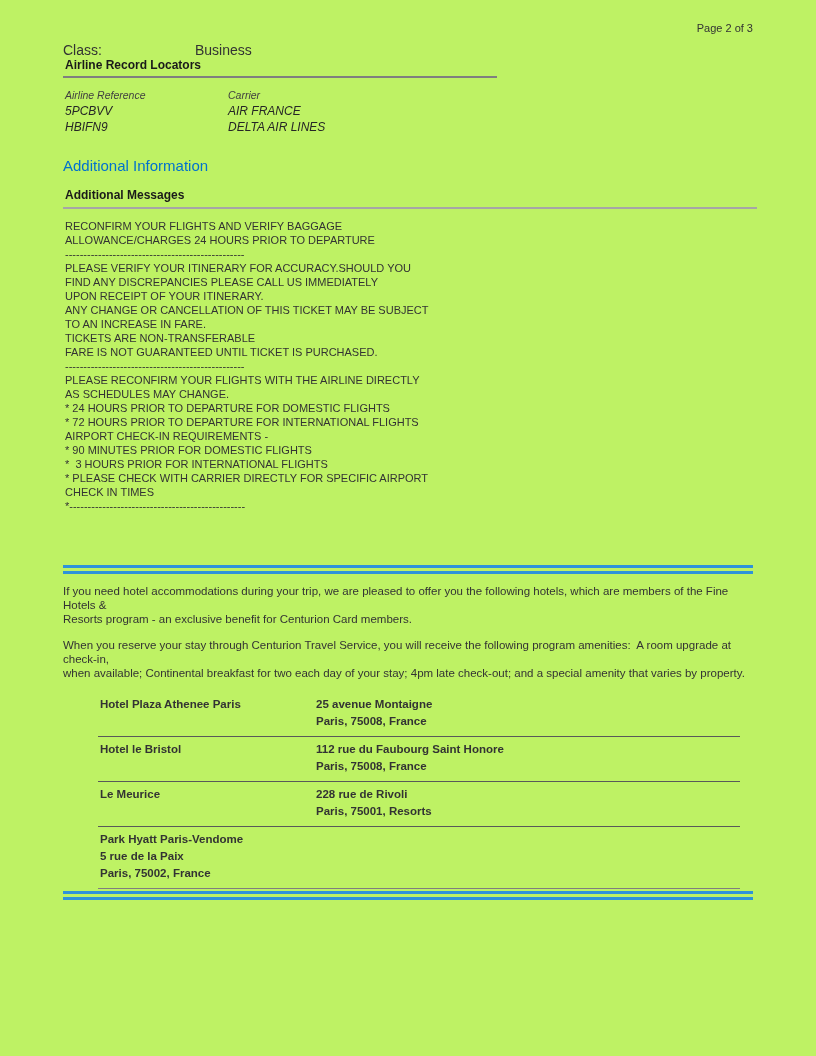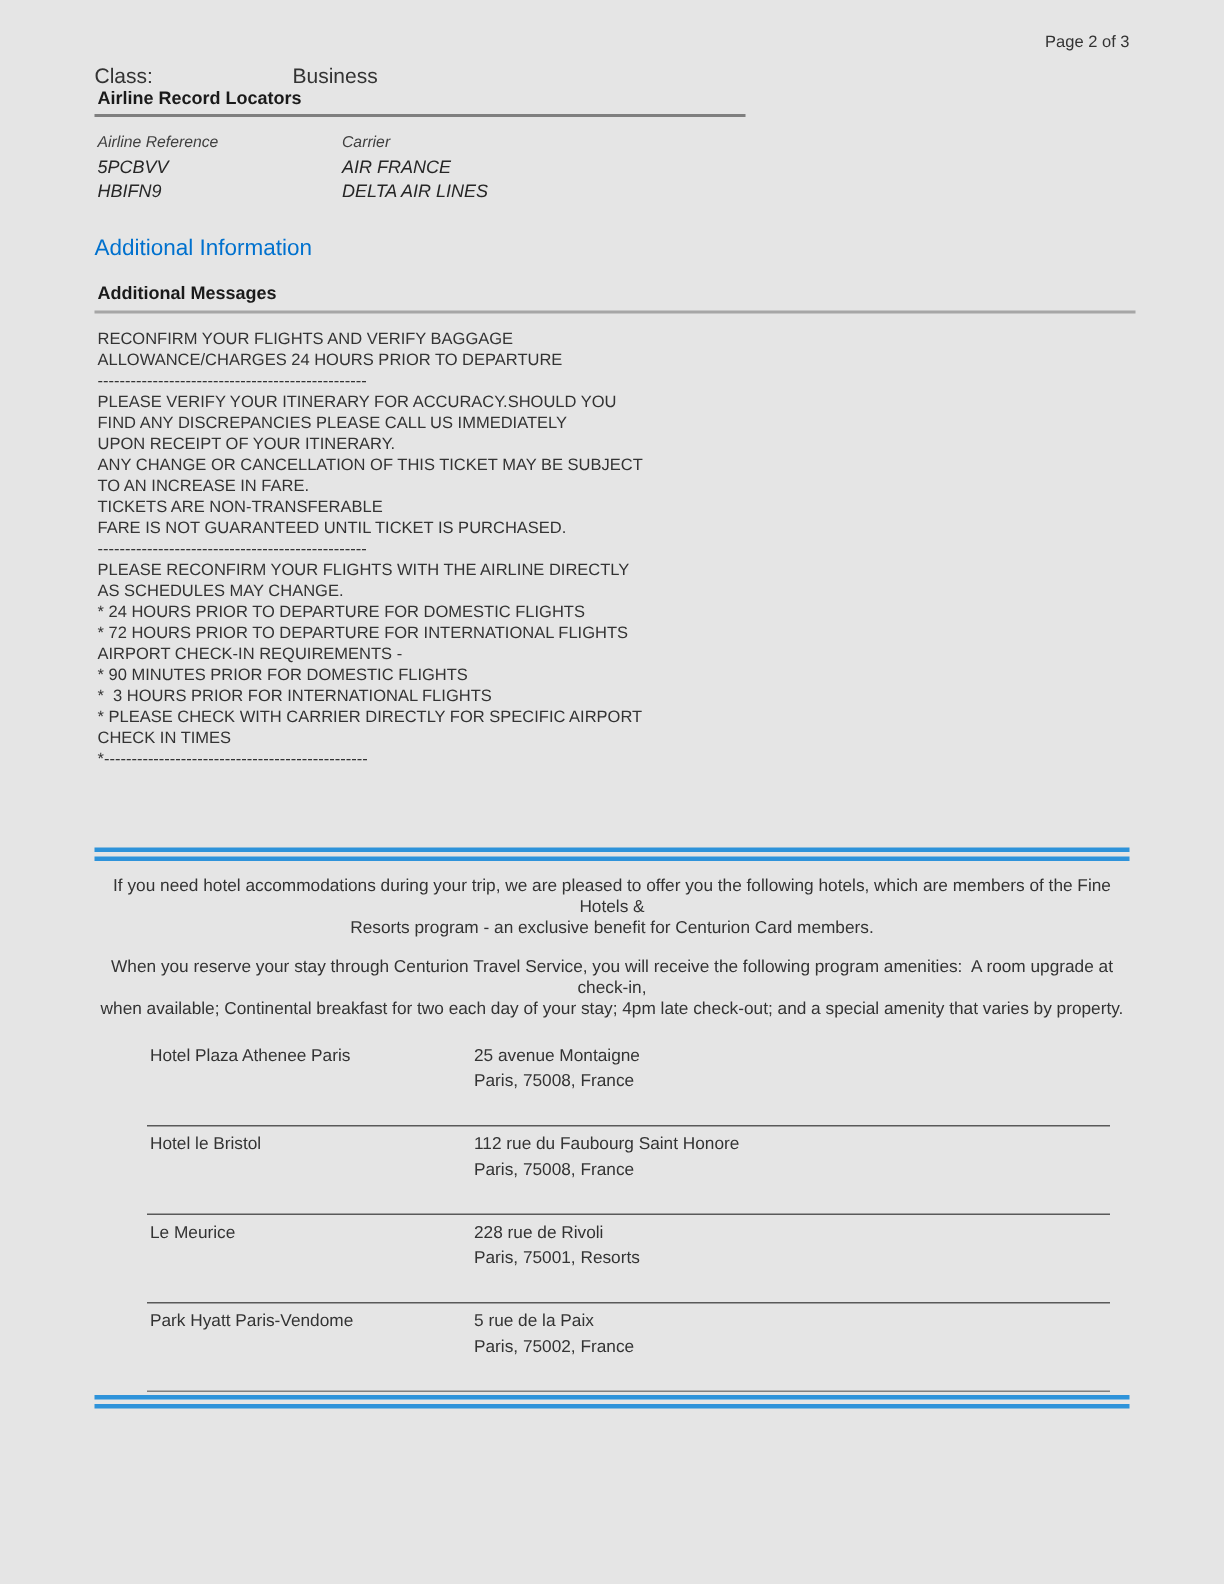--- a/index.html
+++ b/index.html
@@ -1,21 +1,21 @@
 <!DOCTYPE html>
 <html><head>
 <meta charset="utf-8">
 <style>
   * { margin: 0; padding: 0; box-sizing: border-box; }
   html, body { background: #ffffff; }
   .page {
     position: relative;
     width: 816px;
     height: 1056px;
-    background: #e5e5e5;
+    background: #bef264;
     font-family: "Liberation Sans", "DejaVu Sans", sans-serif;
     color: #333333;
     padding: 22px 63px 0 63px;
     overflow: hidden;
   }
   .page-number {
     text-align: right;
     font-size: 11px;
     color: #333333;
   }
@@ -78,37 +78,37 @@
   .rule-top { margin-top: 52px; }
   .rule-bottom { margin-top: 2px; }
 
   
   .hotel-intro {
     margin-top: 10px;
     font-size: 11.5px;
     line-height: 14px;
     white-space: pre-wrap;
     color: #333333;
-    text-align: center;
   }
   .hotel-intro + .hotel-intro { margin-top: 12px; }
   .hotel-table {
     margin-top: 12px;
     margin-left: 35px;
     width: 642px;
     font-size: 11.5px;
   }
   .hotel-row {
     display: flex;
-    padding: 4px 0 20px 2px;
+    padding: 4px 0 6px 2px;
     border-bottom: 1px solid #595959;
+    font-weight: bold;
   }
   .hotel-name { width: 216px; line-height: 17px; }
   .hotel-address { line-height: 17px; }
-  .hotel-row:last-of-type { border-bottom: 1px solid #7f7f7f; }
+  .hotel-row:last-of-type { border-bottom: 1px solid #7f7f7f; flex-direction: column; }
 
   
   .thank-you {
     margin-top: 33px;
     text-align: center;
     font-size: 12px;
     font-weight: bold;
     color: #1a1a1a;
   }
 </style>

